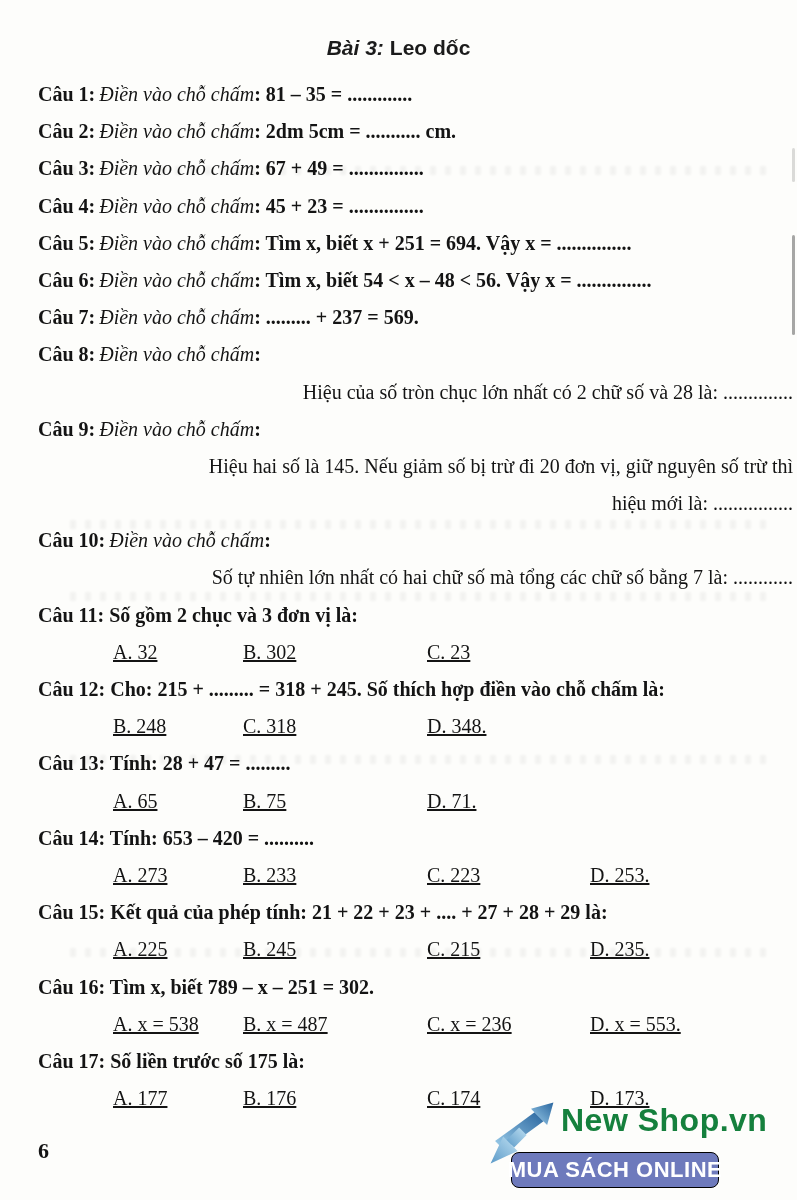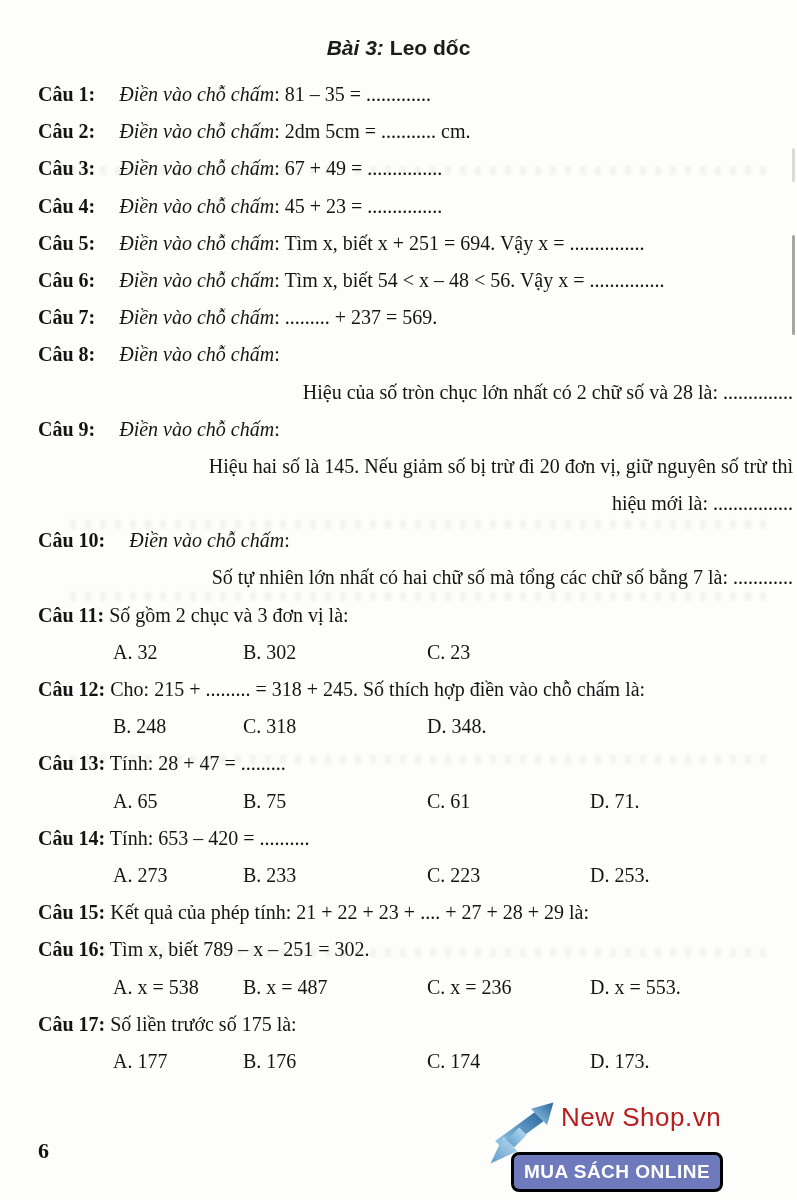--- a/index.html
+++ b/index.html
@@ -19,45 +19,45 @@
     font-weight:bold;font-size:21px;color:#1b1b1b;
   }
   .title-prefix{font-style:italic;margin-right:6px;}
   
   #questions{
     position:absolute;top:76px;left:38px;right:4px;
     font-size:20px;
   }
   .q-line{height:37.2px;line-height:37.2px;white-space:nowrap;}
   .q-label{font-weight:bold;}
-  .q-italic{font-style:italic;margin-left:24px;}
-  .q-rest{white-space:pre-wrap;}
+  .q-italic{font-style:italic;margin-left:4px;}
+  .q-rest{white-space:pre-wrap;font-weight:bold;}
   .q-extra{padding-left:44px;text-align:right;}
-  .opts{display:grid;grid-template-columns:130px 184px 163px auto;padding-left:75px;}
+  .opts{display:grid;grid-template-columns:130px 184px 163px auto;padding-left:75px;text-decoration:underline;}
   
   .page-num{
     position:absolute;left:38px;top:1138px;
     font-weight:bold;font-size:22px;
   }
   
   .shop-logo{position:absolute;left:487px;top:1092px;width:252px;height:104px;}
   .shop-logo .arrow{position:absolute;left:0;top:2px;}
   .brand{
     position:absolute;left:74px;top:10px;
     font-family:"Liberation Sans", sans-serif;
-    font-weight:normal;font-size:26px;letter-spacing:.5px;
-    color:#b91c1c;white-space:nowrap;
+    font-weight:bold;font-size:32px;letter-spacing:.5px;
+    color:#15803d;white-space:nowrap;
   }
   .shop-btn{
     position:absolute;left:24px;top:60px;
     width:206px;height:34px;
-    background:#6e7abc;border:3px solid #000000;border-radius:8px;
+    background:#6e7abc;border:1px solid #000000;border-radius:8px;
     display:flex;align-items:center;justify-content:center;
     font-family:"Liberation Sans", sans-serif;
-    font-weight:bold;font-size:19px;letter-spacing:.5px;color:#ffffff;
+    font-weight:bold;font-size:22px;letter-spacing:.5px;color:#ffffff;
     white-space:nowrap;
   }
   
   .ghost{position:absolute;left:70px;right:24px;height:9px;opacity:.06;
     background:repeating-linear-gradient(90deg,#555 0 6px,transparent 6px 15px);
     filter:blur(1px);}
   .edge-mark{position:absolute;right:2px;width:3px;background:#3c3c3c;border-radius:2px;}
 </style>
 </head>
 <body>
@@ -123,35 +123,40 @@
         <span>B. 248</span>
         <span>C. 318</span>
         <span>D. 348.</span>
       </div>
     </div>
     <div class="q">
     <div class="q-line"><span class="q-label">Câu 13:</span><span class="q-rest"> Tính: 28 + 47 = .........</span></div>
   <div class="opts q-line">
         <span>A. 65</span>
         <span>B. 75</span>
-        <span>C. 61</span>
         <span>D. 71.</span>
       </div>
     </div>
     <div class="q">
     <div class="q-line"><span class="q-label">Câu 14:</span><span class="q-rest"> Tính: 653 – 420 = ..........</span></div>
   <div class="opts q-line">
         <span>A. 273</span>
         <span>B. 233</span>
         <span>C. 223</span>
         <span>D. 253.</span>
       </div>
     </div>
     <div class="q">
     <div class="q-line"><span class="q-label">Câu 15:</span><span class="q-rest"> Kết quả của phép tính: 21 + 22 + 23 + .... + 27 + 28 + 29 là:</span></div>
+  <div class="opts q-line">
+        <span>A. 225</span>
+        <span>B. 245</span>
+        <span>C. 215</span>
+        <span>D. 235.</span>
+      </div>
     </div>
     <div class="q">
     <div class="q-line"><span class="q-label">Câu 16:</span><span class="q-rest"> Tìm x, biết 789 – x – 251 = 302.</span></div>
   <div class="opts q-line">
         <span>A. x = 538</span>
         <span>B. x = 487</span>
         <span>C. x = 236</span>
         <span>D. x = 553.</span>
       </div>
     </div>

